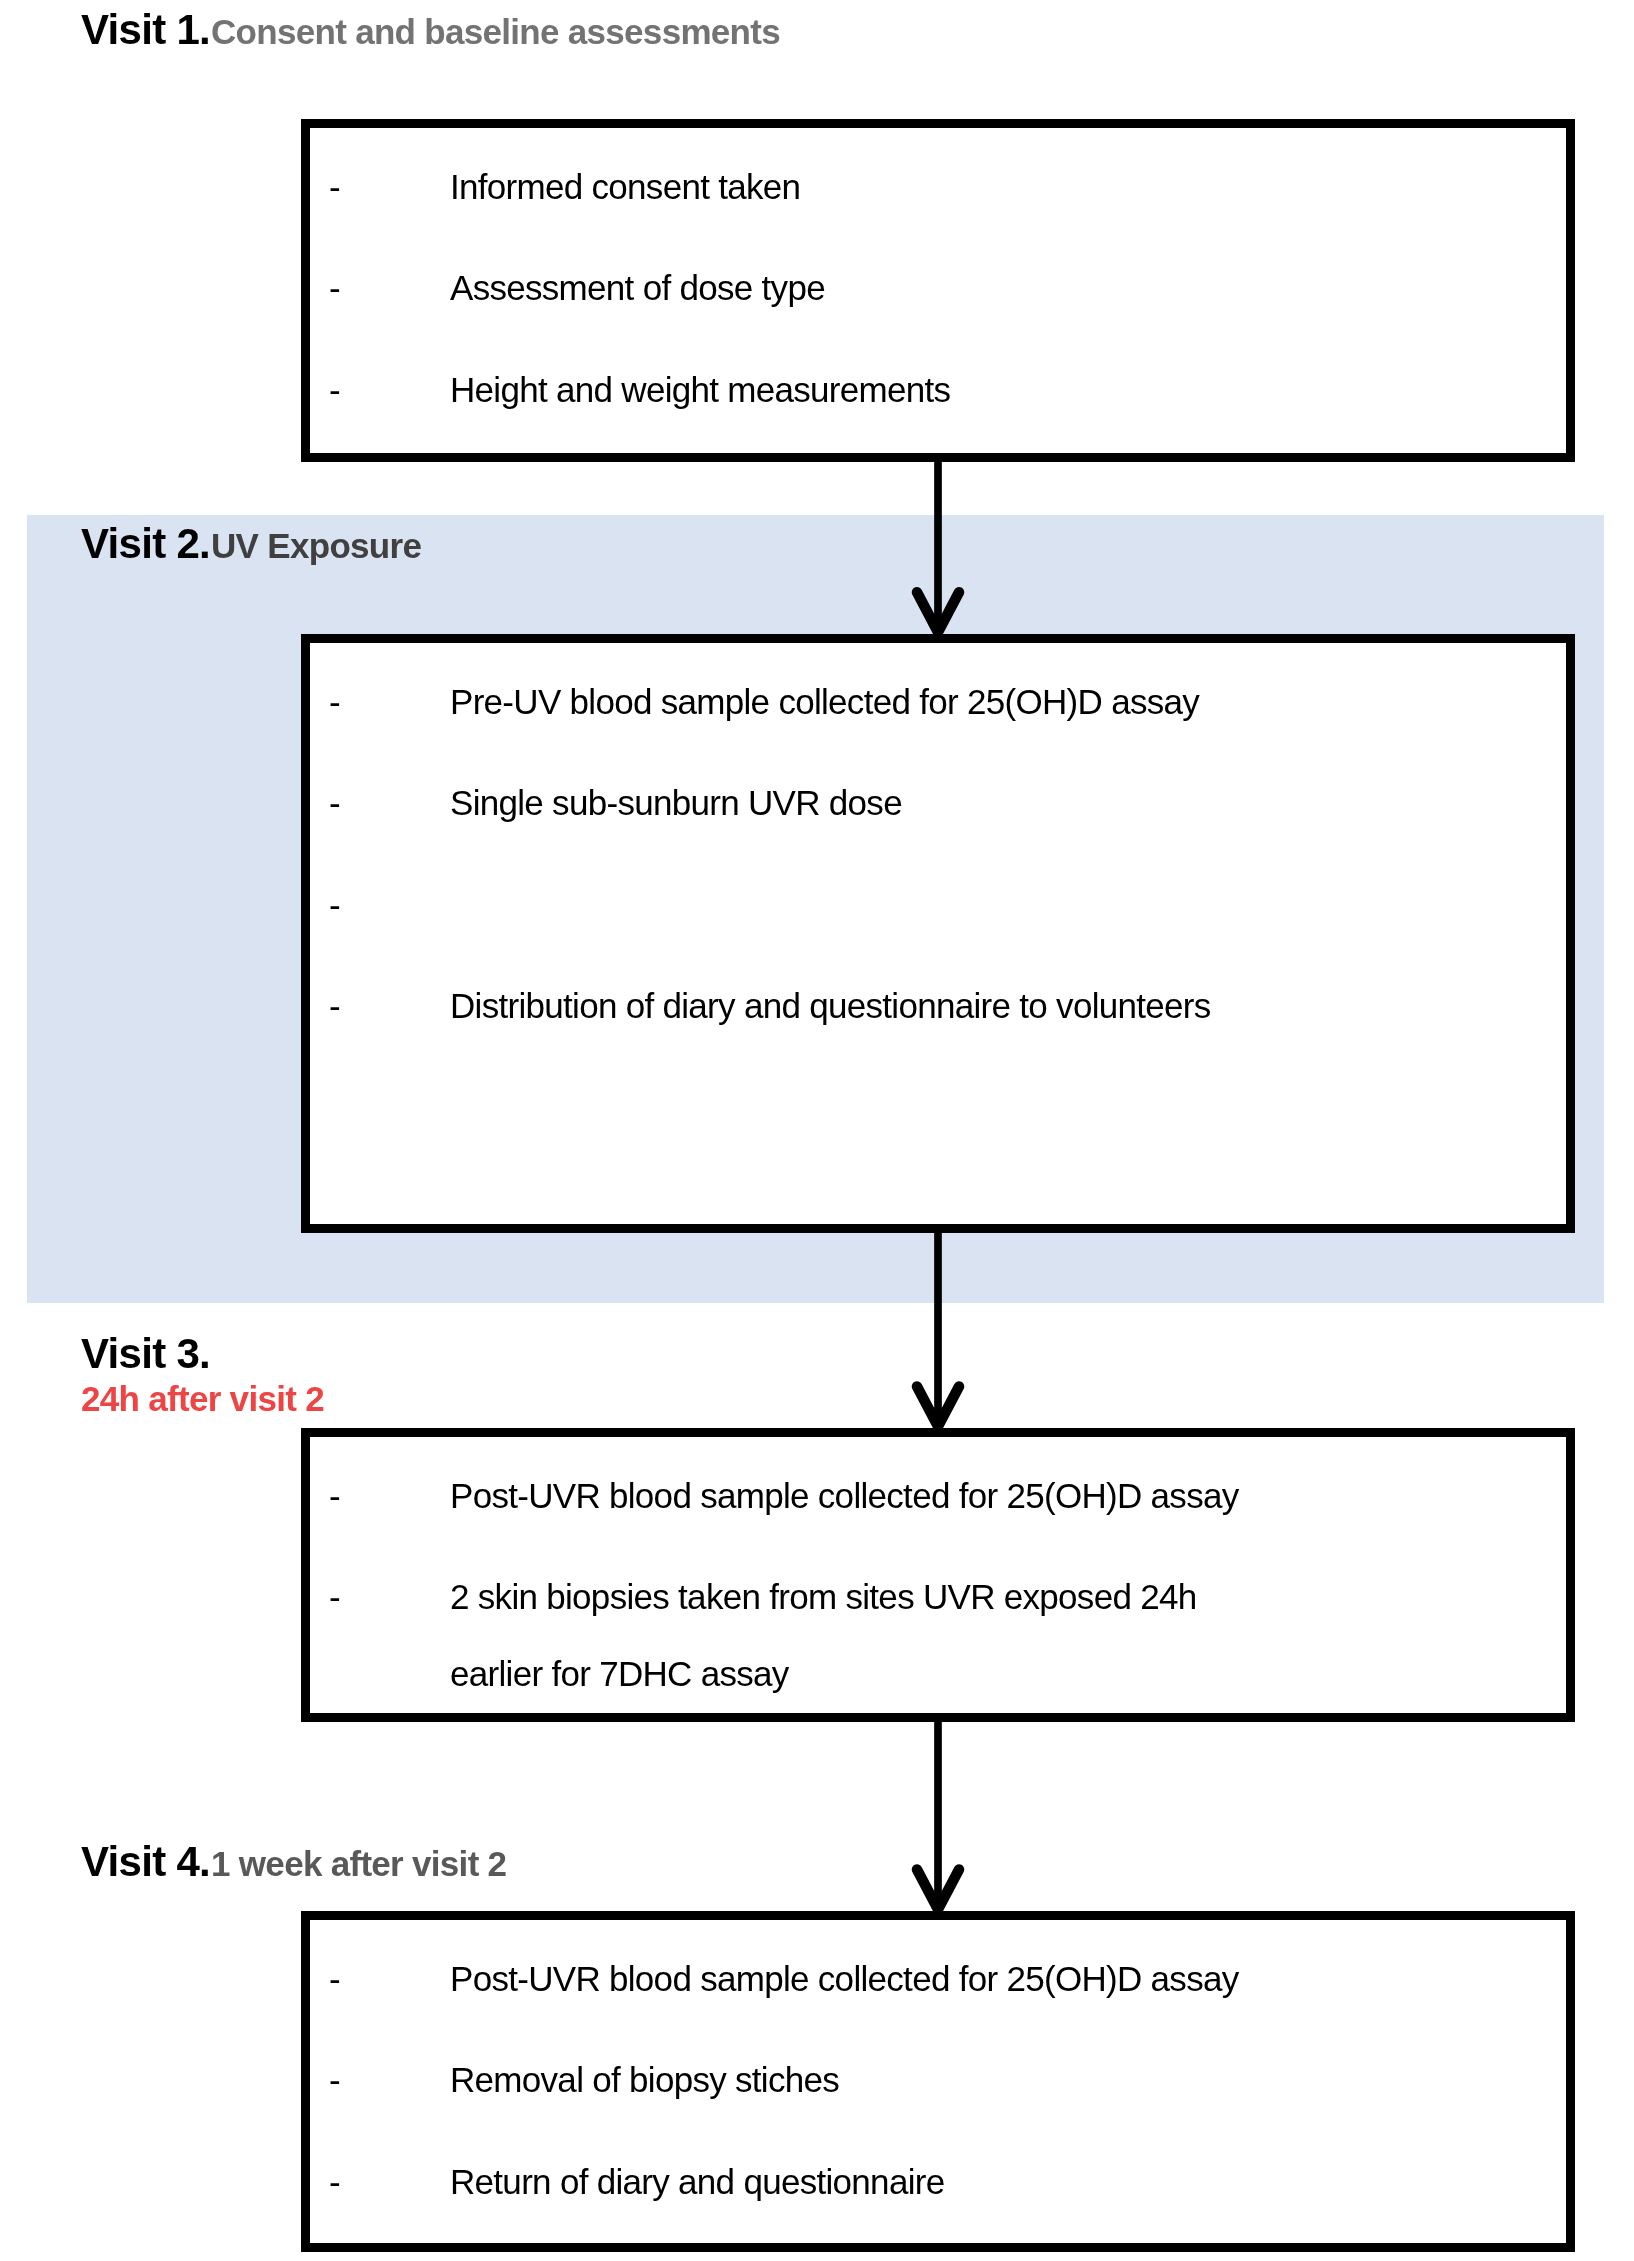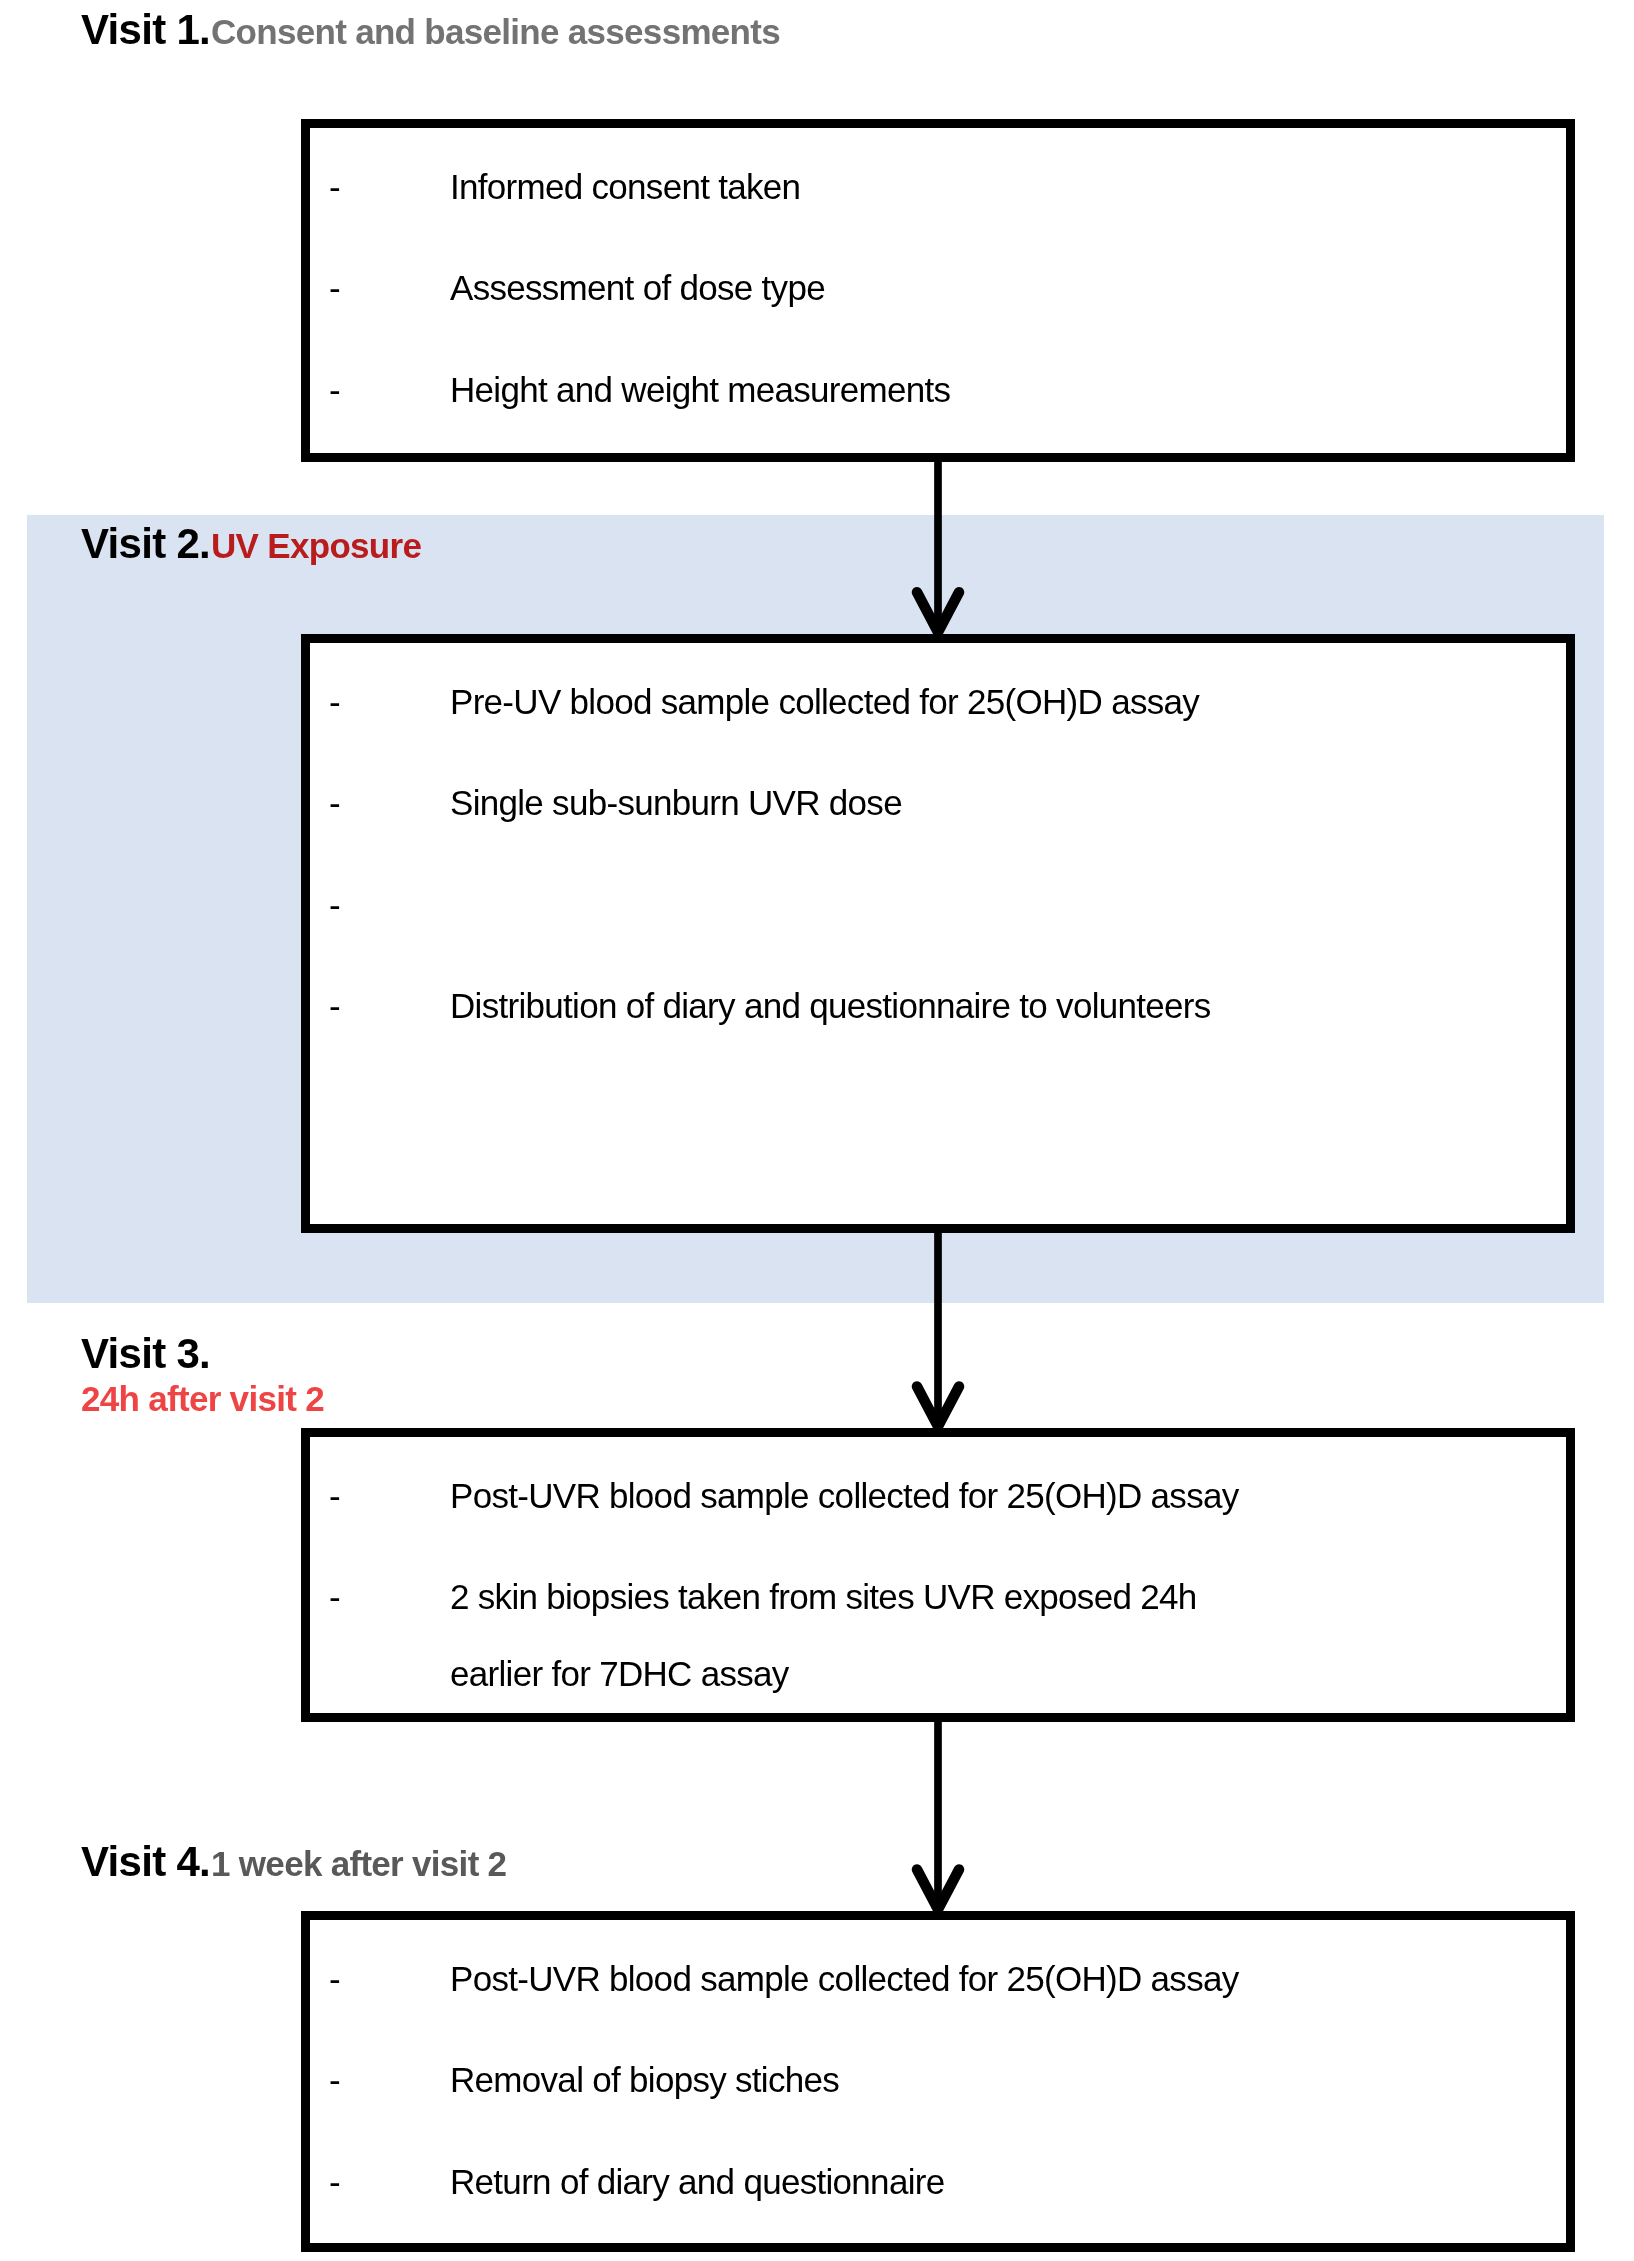--- a/index.html
+++ b/index.html
@@ -109,21 +109,21 @@
     </ul>
   </div>
 
   <svg class="arrow arr1" viewBox="0 0 120 255">
     <line x1="60" y1="0" x2="60" y2="247" stroke="#000000" stroke-width="11"></line>
     <polyline points="30,190 60,247 90,190" fill="none" stroke="#000000" stroke-width="15" stroke-linecap="round"></polyline>
   </svg>
 
   <div class="visit-header vh2">
     <span class="visit-label">Visit 2.</span>
-    <span class="visit-subtitle" style="color: #b91c1c;">UV Exposure</span>
+    <span class="visit-subtitle" style="color: #404040;">UV Exposure</span>
   </div>
 
   <div class="box box2">
     <ul class="bullets">
       <li>
         <span class="dash">-</span>
         <span class="item-text">Pre-UV blood sample collected for 25(OH)D assay</span>
       </li>
       <li>
         <span class="dash">-</span>

